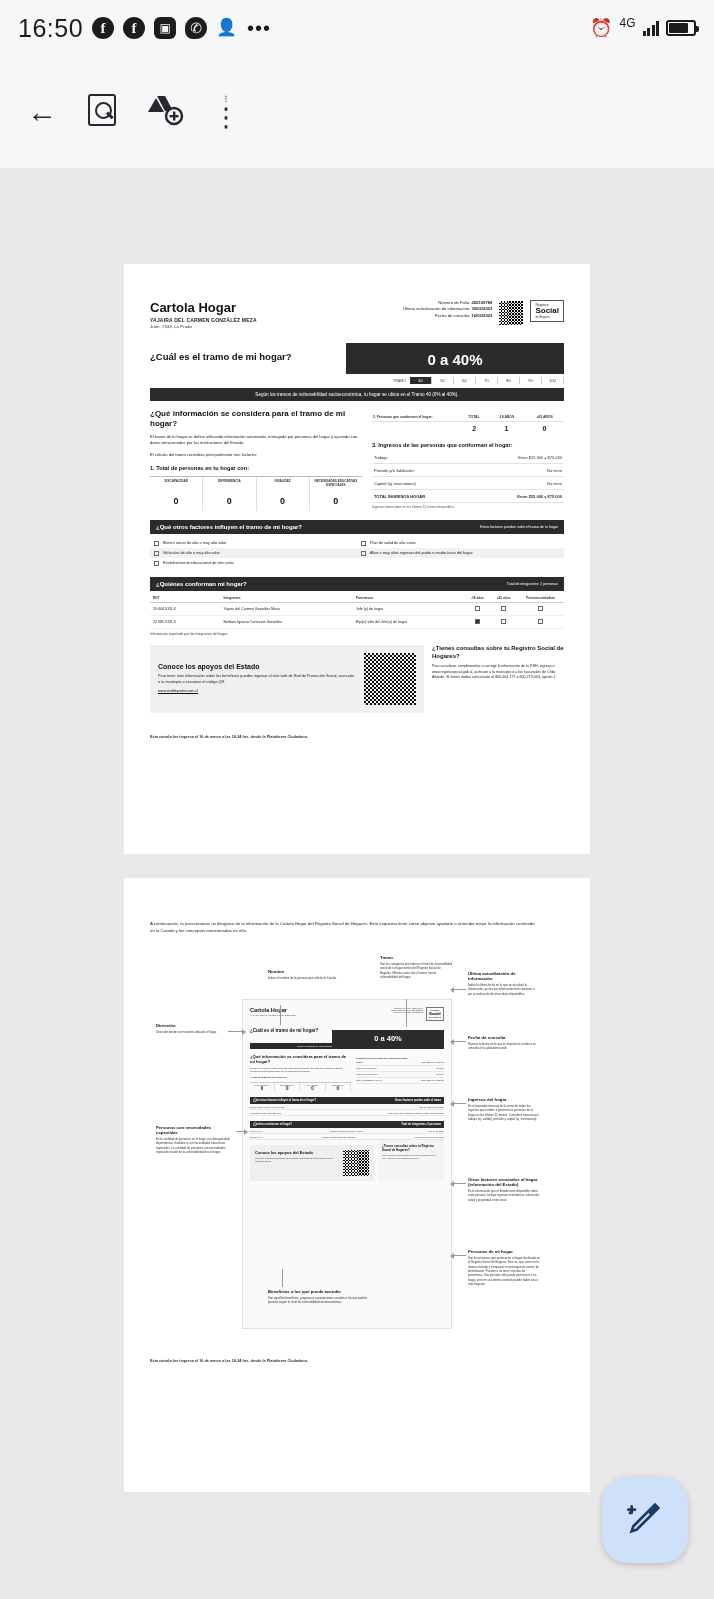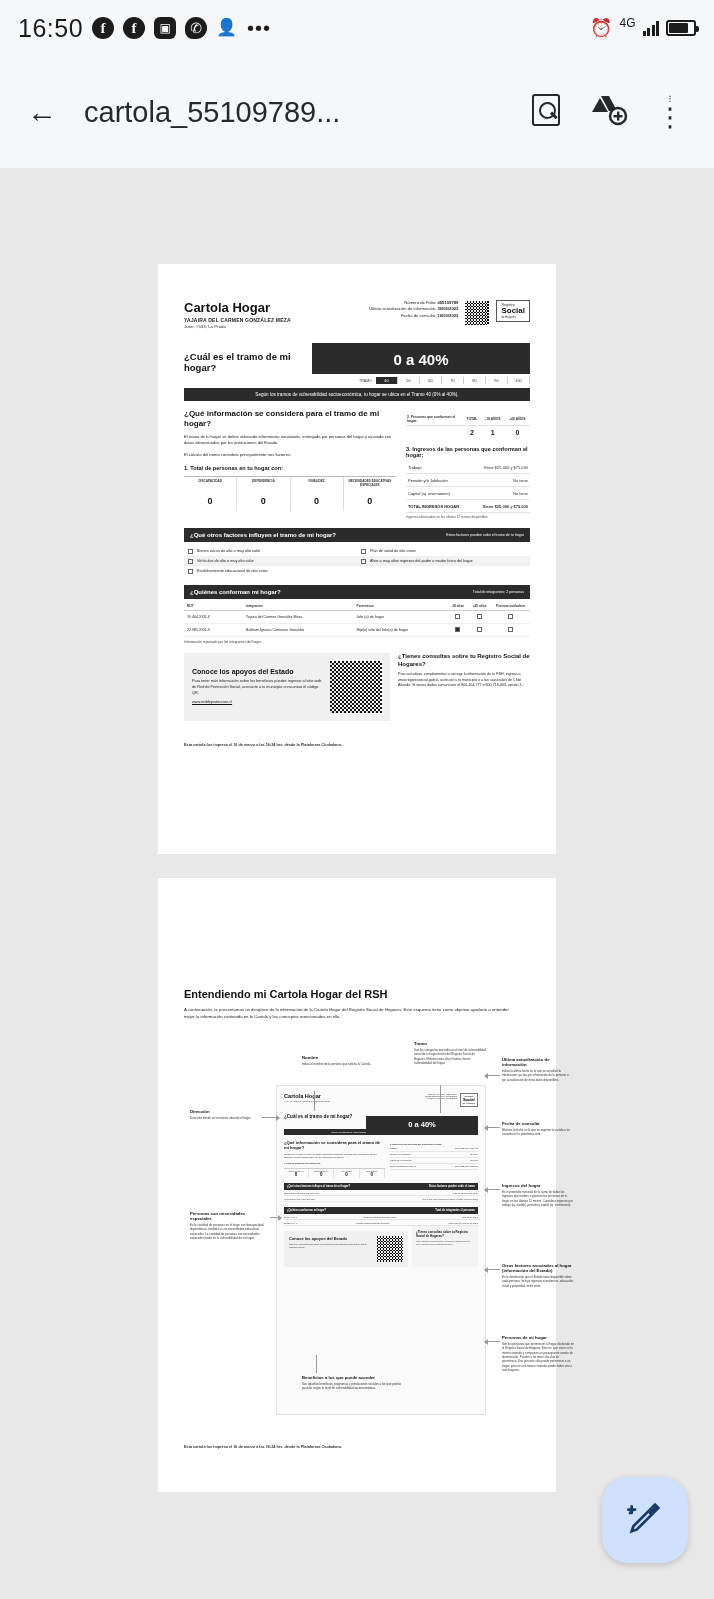--- a/index.html
+++ b/index.html
@@ -96,21 +96,21 @@
 
   
   .viewer {
     position: absolute;
     top: 168px; left: 0; right: 0; bottom: 0;
     background: #e8e8e8;
     overflow: hidden;
   }
   .page {
     background: #fff;
-    width: 398px;
+    width: 466px;
     margin: 0 auto;
     position: relative;
   }
   #page1 { margin-top: 96px; height: 590px; padding: 36px 26px; }
   #page2 { margin-top: 24px; height: 614px; padding: 36px 26px; }
 
   
   .c-head { display: flex; justify-content: space-between; align-items: flex-start; }
   .c-title { font-size: 13px; font-weight: bold; color: #111; }
   .c-sub { font-size: 5px; font-weight: bold; color: #222; margin-top: 2px; letter-spacing: .2px;}
@@ -307,21 +307,20 @@
         <i></i>
       </span>
     <span class="batt">
         <i></i>
       </span>
   </div>
 </div>
 
 <div class="appbar">
   <div class="ab-back">←</div>
-  <div class="ab-title">cartola_55109789...</div>
   <div class="ab-act">
     <span class="ic-scan"></span>
   </div>
   <div class="ab-act">
     <span class="ic-drive">
       <svg width="40" height="32" viewBox="0 0 40 32">
         <polygon points="13,2 21,2 29,17 21,17" fill="#26282b"></polygon>
         <polygon points="12,4 20,18 12,18 4,18" fill="#26282b"></polygon>
         <circle cx="30" cy="22" r="8" fill="#f6f7f9" stroke="#26282b" stroke-width="2.5"></circle>
         <rect x="29" y="17.5" width="2.4" height="9" fill="#26282b"></rect>
@@ -526,21 +525,20 @@
       <div class="consulta">
         <div class="consulta-h">¿Tienes consultas sobre tu Registro Social de Hogares?</div>
         <div class="consulta-p">Para actualizar, complementar o corregir la información de tu RSH, ingresa a www.registrosocial.gob.cl, acércate a tu municipio o a las sucursales de Chile Atiende. Si tienes dudas comunícate al 800-104-777 o 600-719-003, opción 1.</div>
       </div>
     </div>
 
     <div class="print-note">Esta cartola fue impresa el 16 de marzo a las 16:24 hrs. desde la Plataforma Ciudadana.</div>
   </div>
 
   <div class="page" id="page2">
-    <div class="p2-title">Entendiendo mi Cartola Hogar del RSH</div>
     <div class="p2-lead">A continuación, te presentamos un desglose de la información de la Cartola Hogar del Registro Social de Hogares. Este esquema tiene como objetivo ayudarte a entender mejor la información contenida en la Cartola y los conceptos mencionados en ella.</div>
 
     <div class="p2-canvas">
 
       <div class="mini-doc">
         <div class="md-head">
           <div>
             <div class="md-title">Cartola Hogar</div>
             <div class="md-sub">YAJAIRA DEL CARMEN GONZÁLEZ MEZA</div>
           </div>

